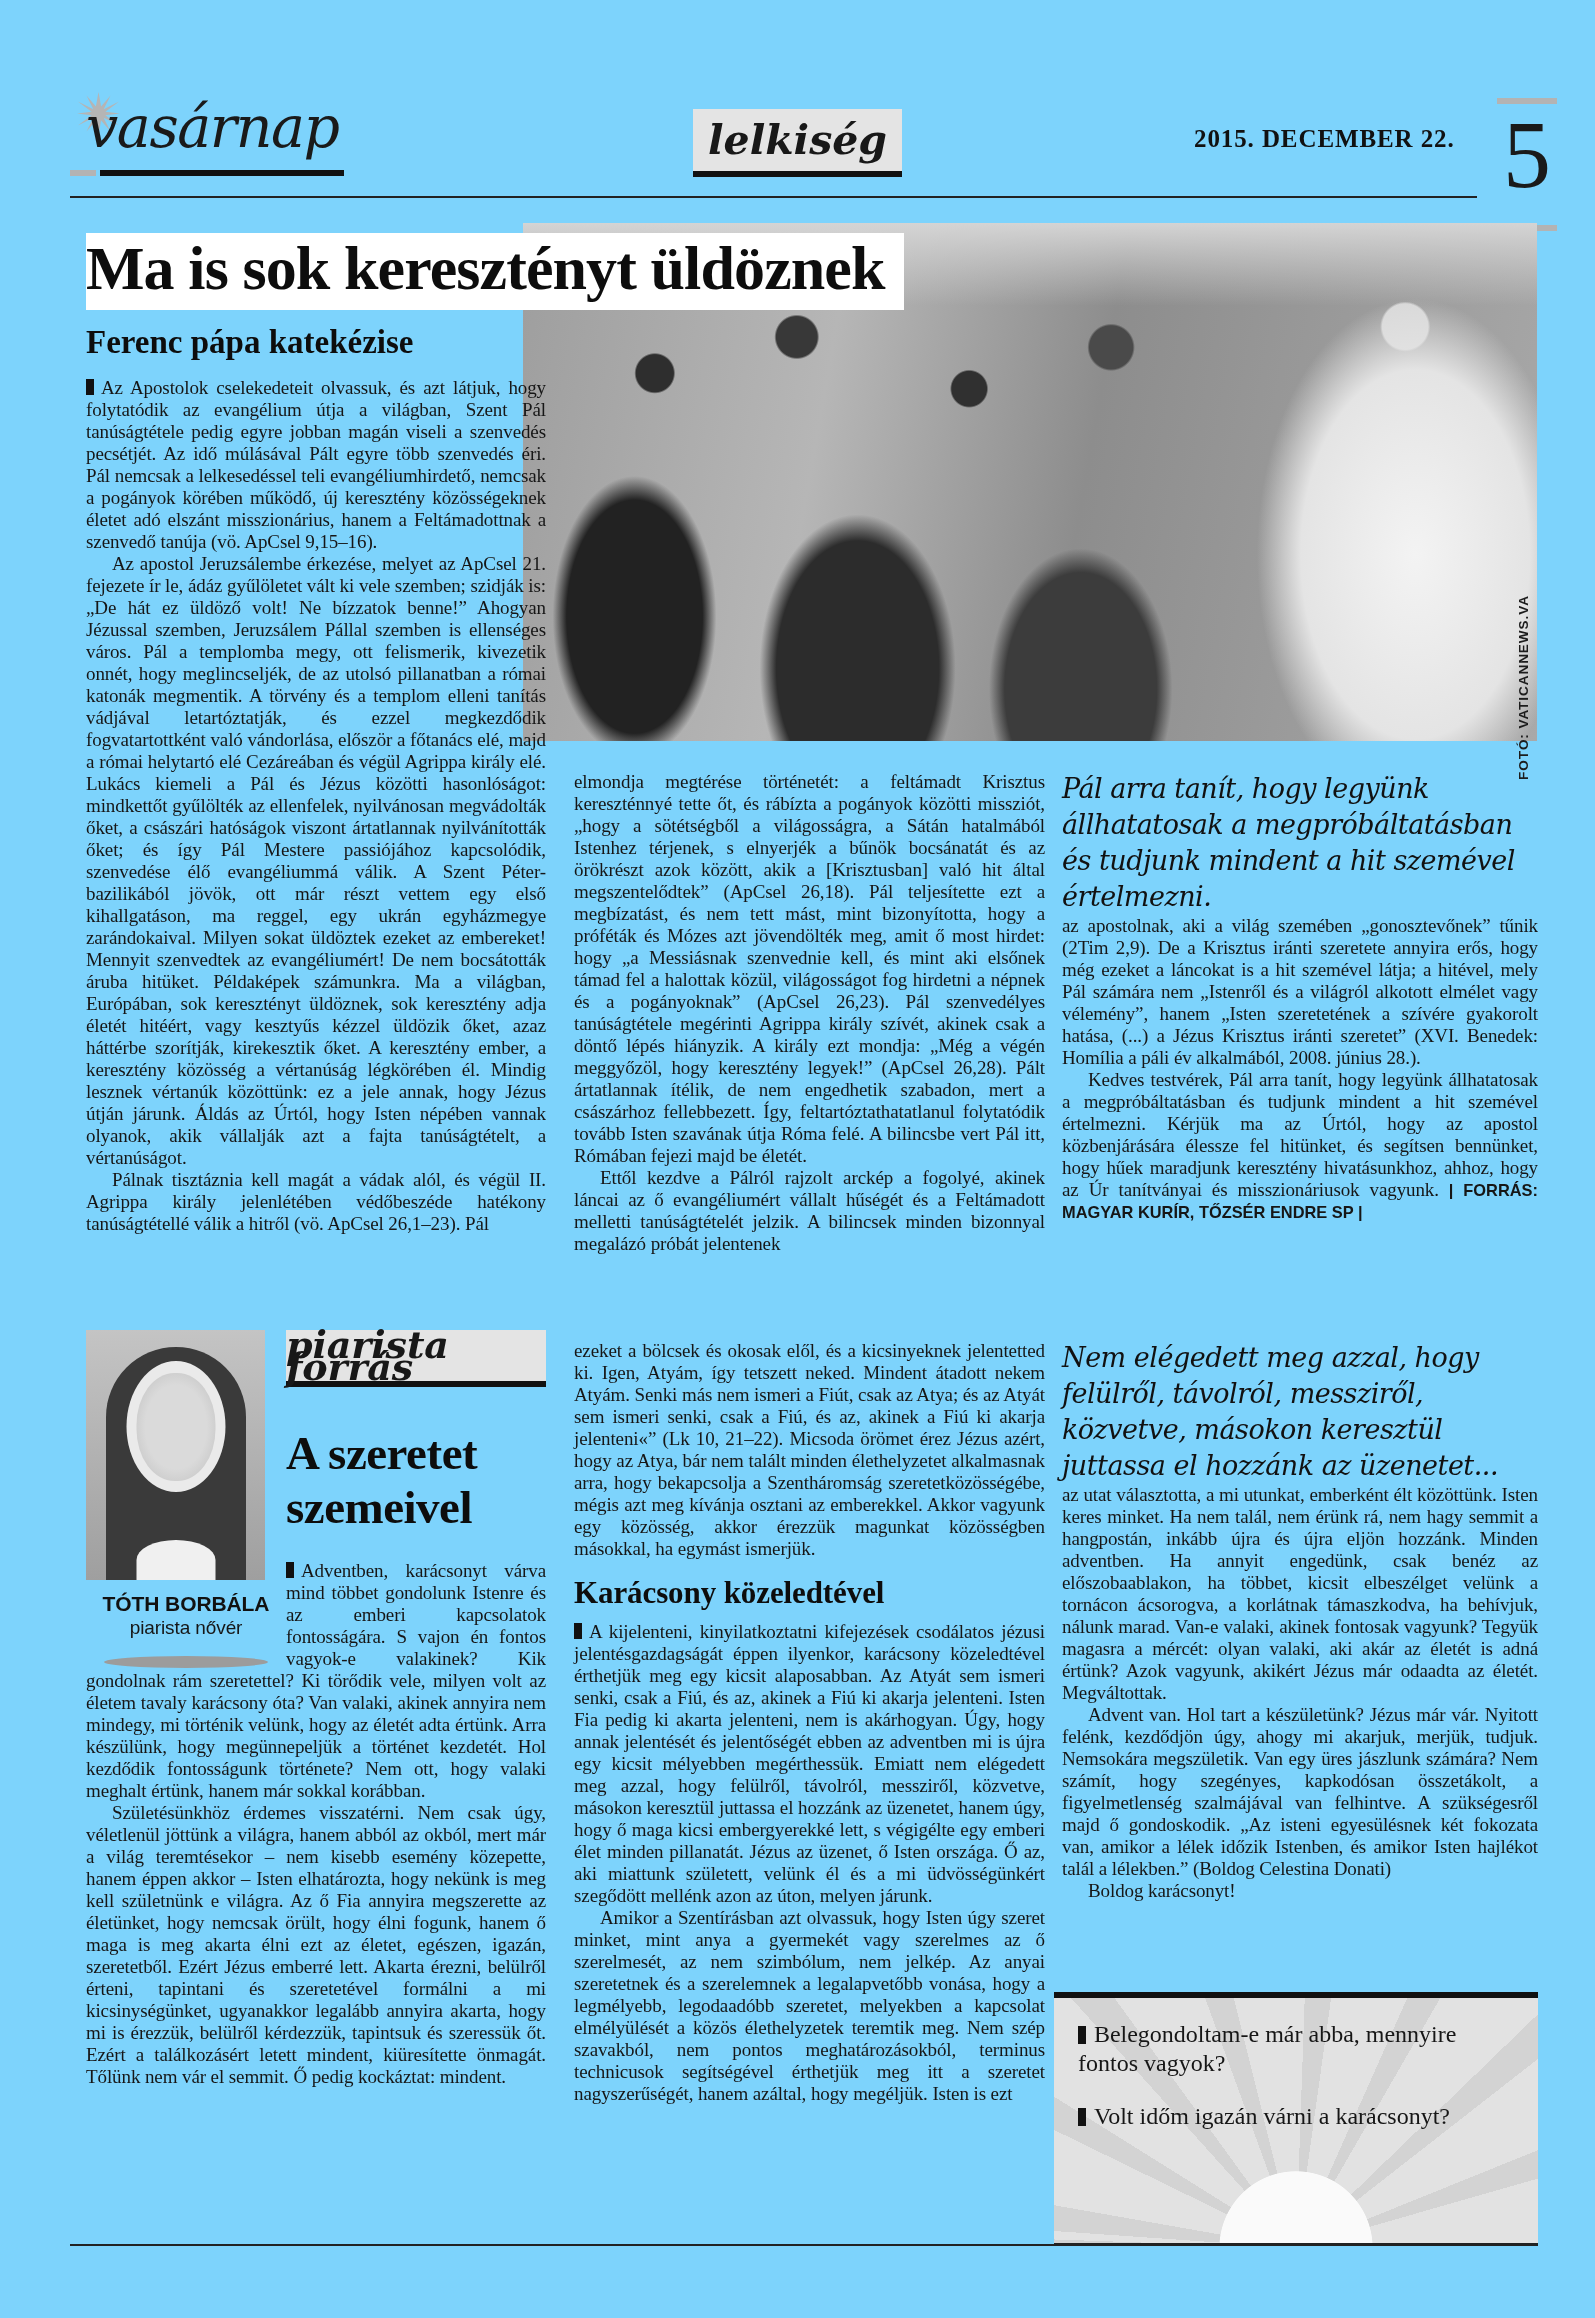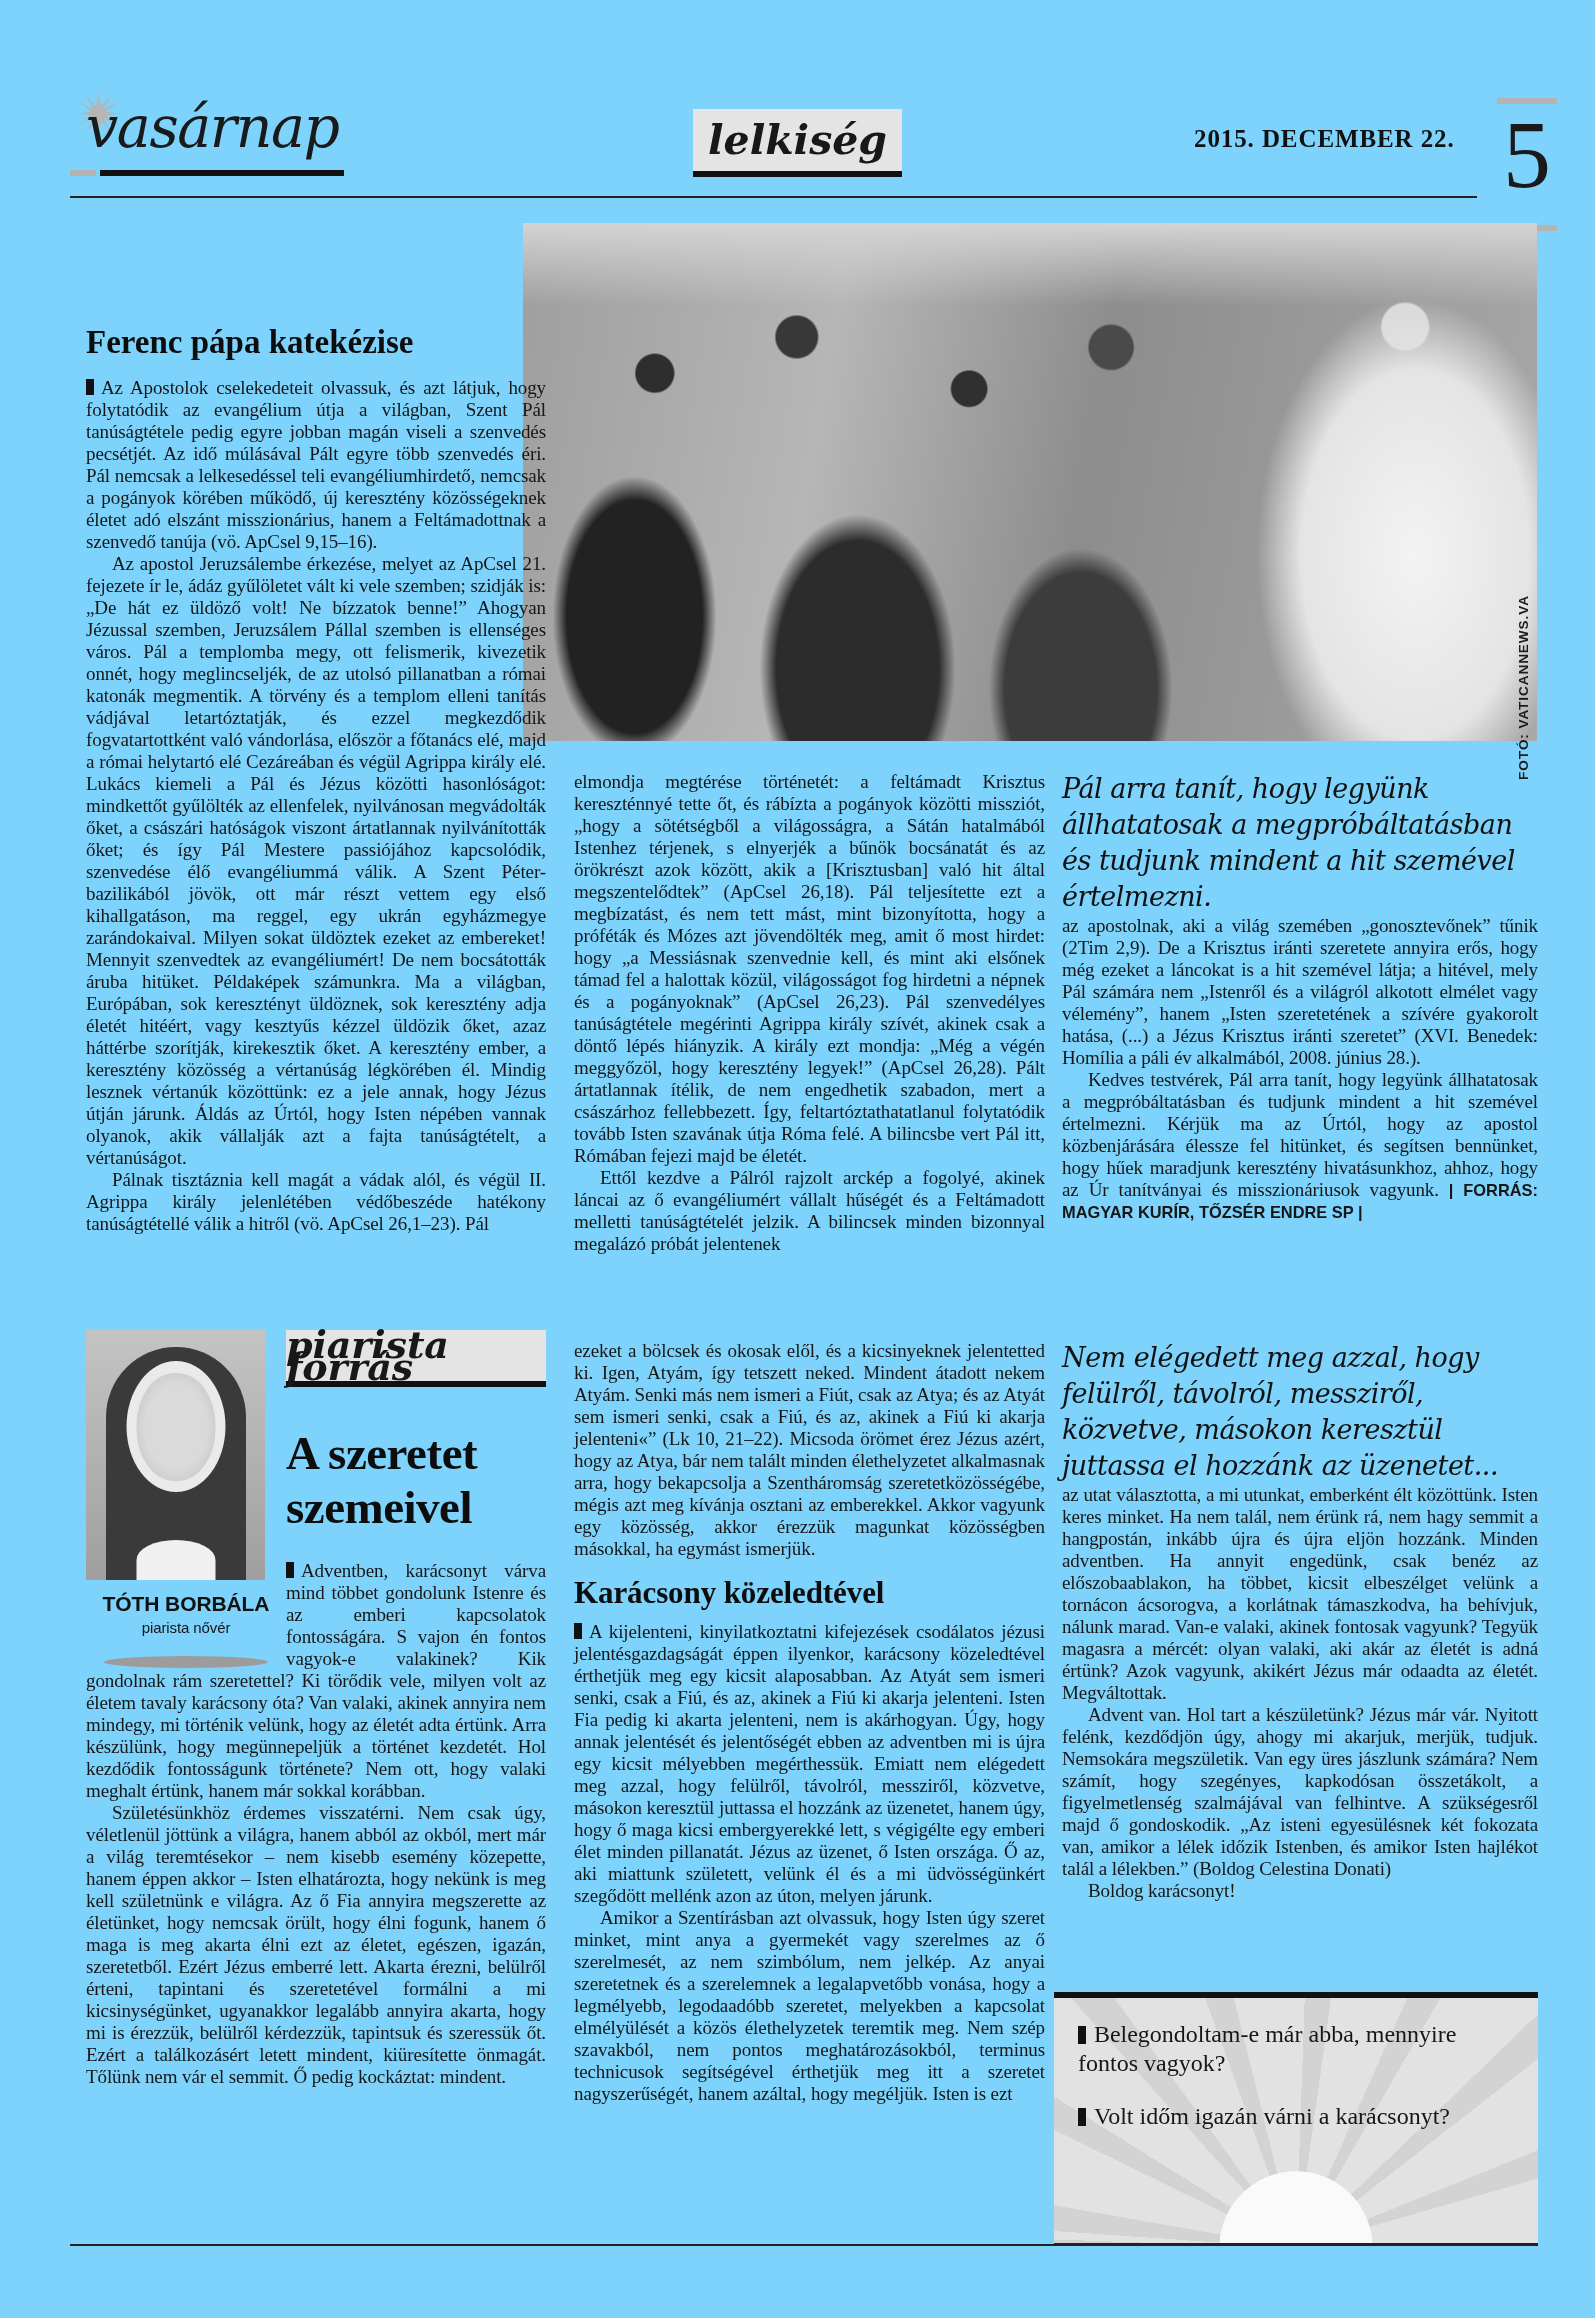--- a/index.html
+++ b/index.html
@@ -70,21 +70,21 @@
   .nun-veil{position:absolute;left:50%;top:17px;transform:translateX(-50%);width:140px;height:252px;
             background:#3a3a3a;border-radius:70px 70px 9.3px 9.3px;}
   .nun-coif{position:absolute;left:50%;top:31px;transform:translateX(-50%);width:99px;height:131px;
             background:#eaeaea;border-radius:50%;}
   .nun-face{position:absolute;left:50%;top:43px;transform:translateX(-50%);width:79px;height:108px;
             background:radial-gradient(#dadada 55%,#bcbcbc);border-radius:48%;}
   .nun-collar{position:absolute;left:50%;bottom:0;transform:translateX(-50%);width:79px;height:40px;
               background:#f0f0f0;border-radius:50% 50% 0 0;}
   .author-caption{margin-top:12px;text-align:center;font-family:"Liberation Sans",sans-serif;}
   .author-name{font-weight:bold;font-size:21px;line-height:24px;color:#111;}
-  .author-role{font-size:15px;line-height:24px;color:#161616;}
+  .author-role{font-size:19px;line-height:24px;color:#161616;}
   .divider-ellipse{margin:16px auto 0 auto;width:164px;height:12px;background:#9c9c9c;border-radius:50%;}
 
   .kicker-box{height:51px;background:#e4e4e4;display:flex;align-items:center;justify-content:center;}
   .kicker-box span{font-family:"DejaVu Serif",serif;font-style:italic;font-weight:bold;font-size:38px;color:#181818;}
   .kicker-bar{margin-left:200px;height:5.6px;background:#111;}
   .headline2{margin:39px 0 26px 200px;font-family:"Liberation Serif",serif;font-weight:bold;
              font-size:47px;line-height:54px;letter-spacing:-0.5px;color:#0d0d0d;text-align:left;text-indent:0;}
 
   .subhead2{margin:21.5px 0 17px 0;font-family:"Liberation Serif",serif;font-weight:bold;font-size:31px;
             text-align:left;text-indent:0;color:#0d0d0d;}
@@ -126,20 +126,21 @@
   <div class="issue-date" data-name="issue-date">2015. DECEMBER 22.</div>
 
   <div class="pn-bar-top" data-name="page-number-bar-top"></div>
   <div class="page-number" data-name="page-number">5</div>
   <div class="pn-bar-bottom" data-name="page-number-bar-bottom"></div>
   <div class="header-rule" data-name="header-rule"></div>
 
   <div class="main-photo" data-name="pope-francis-photo"></div>
   <div class="photo-credit" data-name="photo-credit">FOTÓ: VATICANNEWS.VA</div>
 
+  <h1 class="headline1" data-name="article1-headline">Ma is sok keresztényt üldöznek</h1>
   <h2 class="subtitle1" data-name="article1-subtitle">Ferenc pápa katekézise</h2>
 
   <div class="col a1c1" data-name="article1-column-1">
       <p data-name="article1-paragraph"><span class="lead-mark" data-name="paragraph-lead-marker"></span>Az Apostolok cselekedeteit olvassuk, és azt látjuk, hogy folytatódik az evangélium útja a világban, Szent Pál tanúságtétele pedig egyre jobban magán viseli a szenvedés pecsétjét. Az idő múlásával Pált egyre több szenvedés éri. Pál nemcsak a lelkesedéssel teli evangéliumhirdető, nemcsak a pogányok körében működő, új keresztény közösségeknek életet adó elszánt misszionárius, hanem a Feltámadottnak a szenvedő tanúja (vö. ApCsel 9,15–16).</p>
       <p data-name="article1-paragraph" class="ind">Az apostol Jeruzsálembe érkezése, melyet az ApCsel 21. fejezete ír le, ádáz gyűlöletet vált ki vele szemben; szidják is: „De hát ez üldöző volt! Ne bízzatok benne!” Ahogyan Jézussal szemben, Jeruzsálem Pállal szemben is ellenséges város. Pál a templomba megy, ott felismerik, kivezetik onnét, hogy meglincseljék, de az utolsó pillanatban a római katonák megmentik. A törvény és a templom elleni tanítás vádjával letartóztatják, és ezzel megkezdődik fogvatartottként való vándorlása, először a főtanács elé, majd a római helytartó elé Cezáreában és végül Agrippa király elé. Lukács kiemeli a Pál és Jézus közötti hasonlóságot: mindkettőt gyűlölték az ellenfelek, nyilvánosan megvádolták őket, a császári hatóságok viszont ártatlannak nyilvánították őket; és így Pál Mestere passiójához kapcsolódik, szenvedése élő evangéliummá válik. A Szent Péter-bazilikából jövök, ott már részt vettem egy első kihallgatáson, ma reggel, egy ukrán egyházmegye zarándokaival. Milyen sokat üldöztek ezeket az embereket! Mennyit szenvedtek az evangéliumért! De nem bocsátották áruba hitüket. Példaképek számunkra. Ma a világban, Európában, sok keresztényt üldöznek, sok keresztény adja életét hitéért, vagy kesztyűs kézzel üldözik őket, azaz háttérbe szorítják, kirekesztik őket. A keresztény ember, a keresztény közösség a vértanúság légkörében él. Mindig lesznek vértanúk közöttünk: ez a jele annak, hogy Jézus útján járunk. Áldás az Úrtól, hogy Isten népében vannak olyanok, akik vállalják azt a fajta tanúságtételt, a vértanúságot.</p>
       <p data-name="article1-paragraph" class="ind">Pálnak tisztáznia kell magát a vádak alól, és végül II. Agrippa király jelenlétében védőbeszéde hatékony tanúságtétellé válik a hitről (vö. ApCsel 26,1–23). Pál</p>
     </div>
   <div class="col a1c2" data-name="article1-column-2">
       <p data-name="article1-paragraph">elmondja megtérése történetét: a feltámadt Krisztus kereszténnyé tette őt, és rábízta a pogányok közötti missziót, „hogy a sötétségből a világosságra, a Sátán hatalmából Istenhez térjenek, s elnyerjék a bűnök bocsánatát és az örökrészt azok között, akik a [Krisztusban] való hit által megszentelődtek” (ApCsel 26,18). Pál teljesítette ezt a megbízatást, és nem tett mást, mint bizonyította, hogy a próféták és Mózes azt jövendölték meg, amit ő most hirdet: hogy „a Messiásnak szenvednie kell, és mint aki elsőnek támad fel a halottak közül, világosságot fog hirdetni a népnek és a pogányoknak” (ApCsel 26,23). Pál szenvedélyes tanúságtétele megérinti Agrippa király szívét, akinek csak a döntő lépés hiányzik. A király ezt mondja: „Még a végén meggyőzöl, hogy keresztény legyek!” (ApCsel 26,28). Pált ártatlannak ítélik, de nem engedhetik szabadon, mert a császárhoz fellebbezett. Így, feltartóztathatatlanul folytatódik tovább Isten szavának útja Róma felé. A bilincsbe vert Pál itt, Rómában fejezi majd be életét.</p>
       <p data-name="article1-paragraph" class="ind">Ettől kezdve a Pálról rajzolt arckép a fogolyé, akinek láncai az ő evangéliumért vállalt hűségét és a Feltámadott melletti tanúságtételét jelzik. A bilincsek minden bizonnyal megalázó próbát jelentenek</p>

